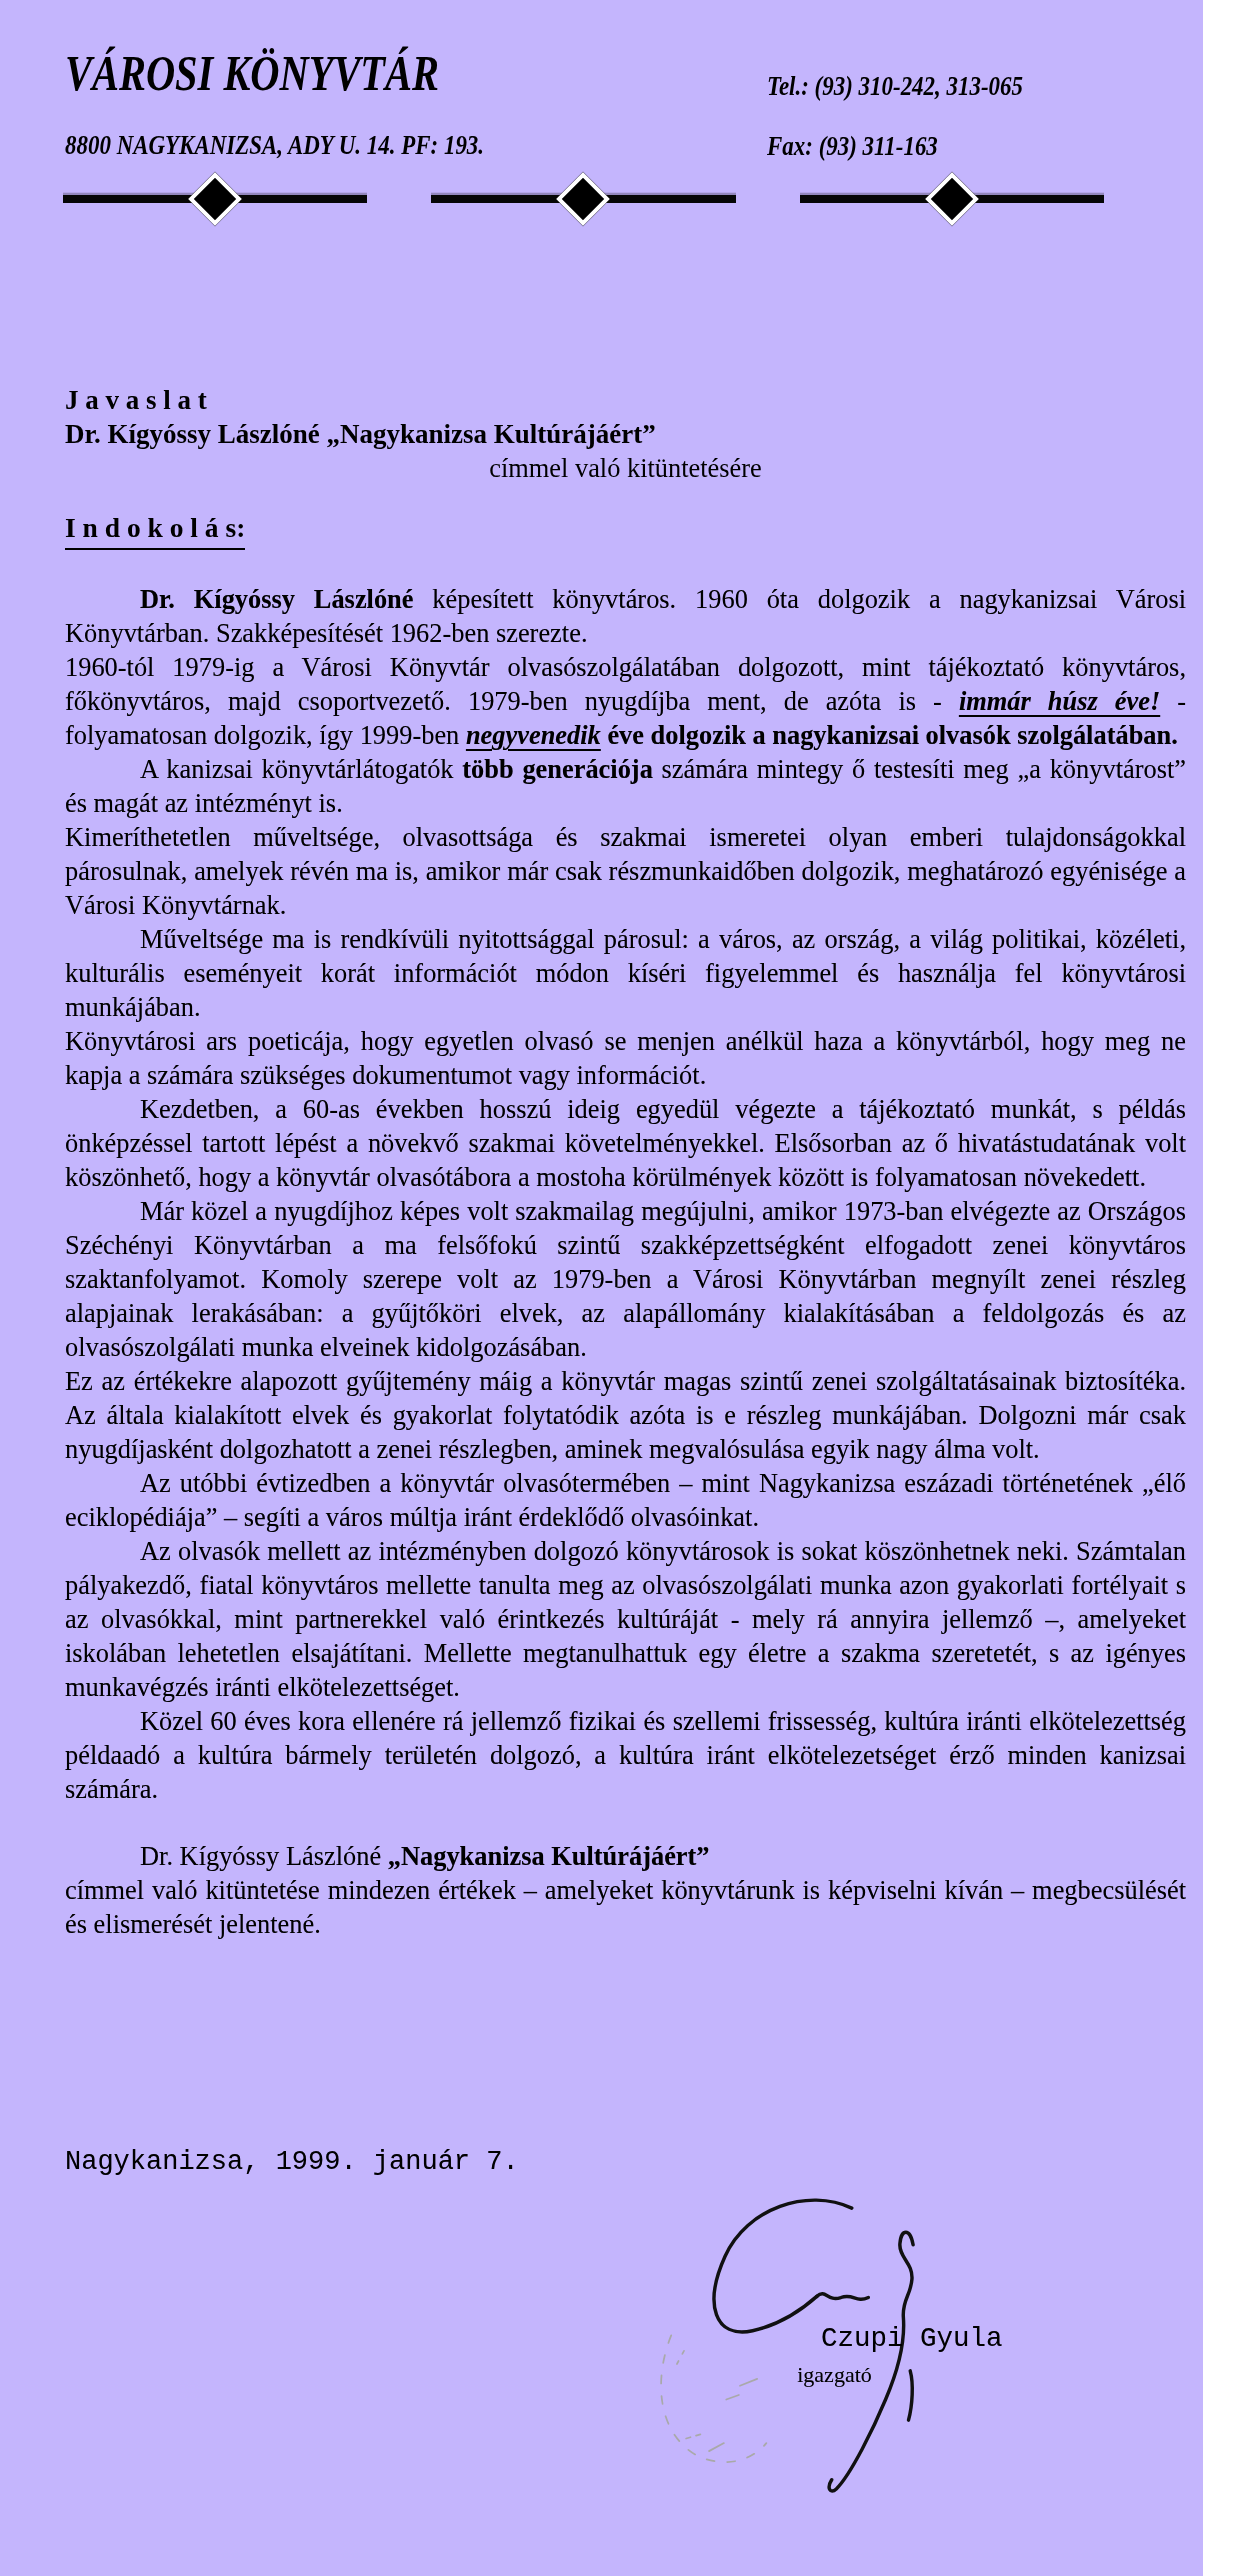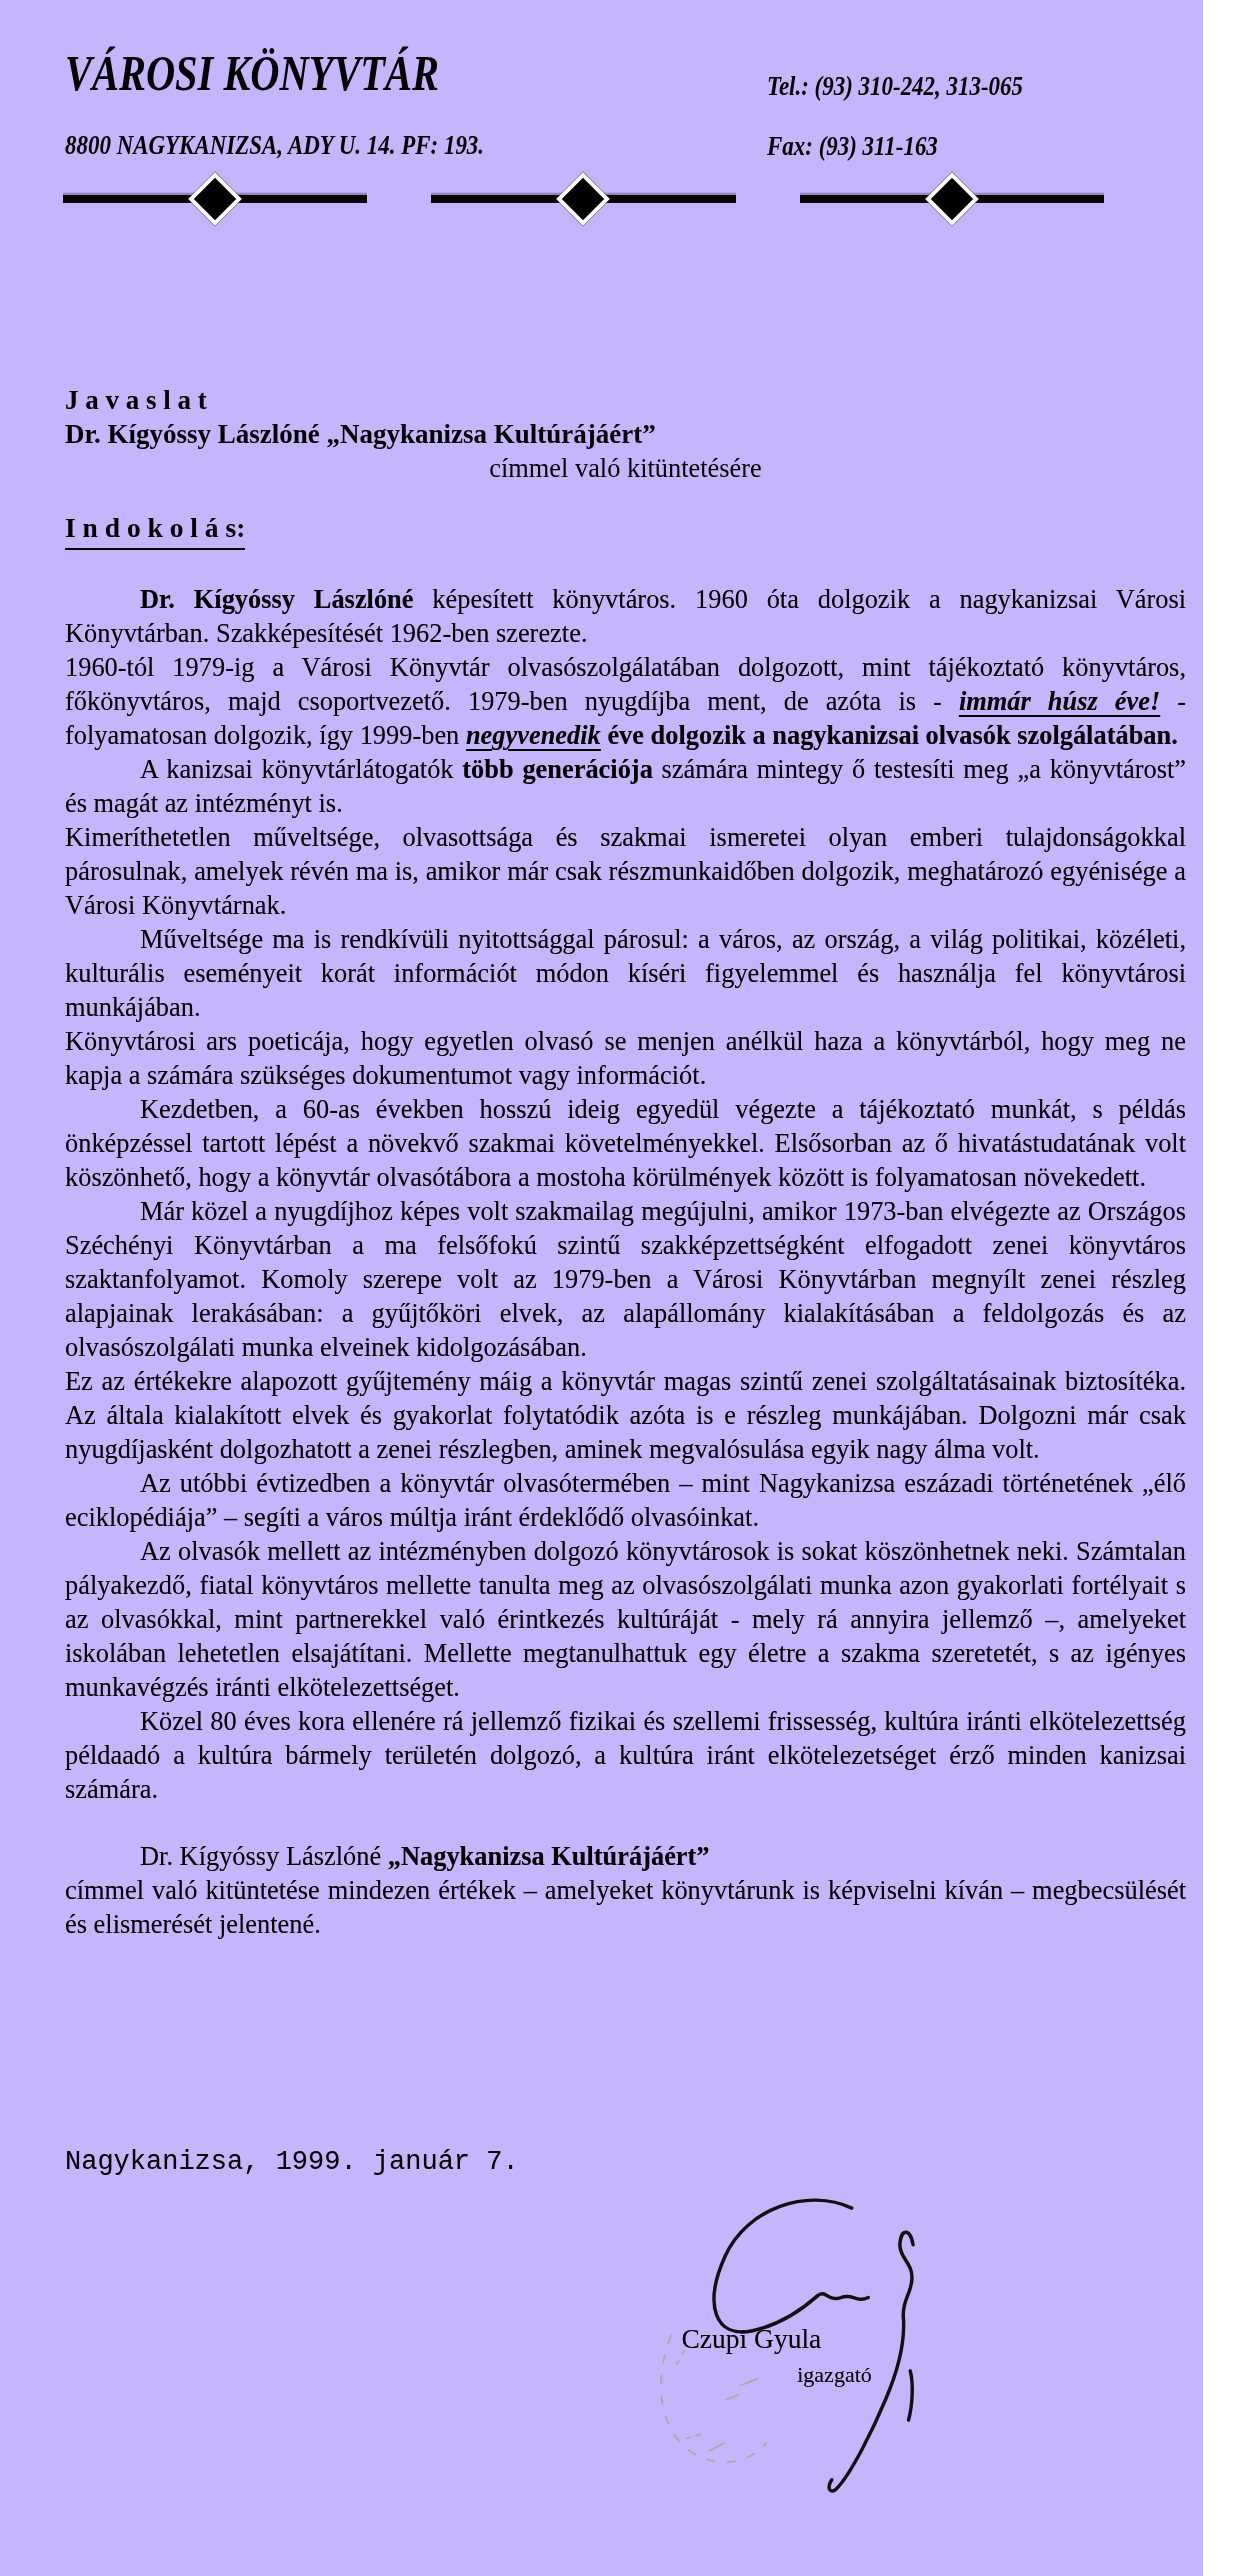--- a/index.html
+++ b/index.html
@@ -72,23 +72,24 @@
   .date-line {
     position: absolute; left: 65px; top: 2147px;
     font-size: 27px; white-space: nowrap;
     text-shadow: 0 0 0.6px rgba(0,0,0,.28);
     font-family: Liberation Mono, monospace;
   }
   .sig-block { position: absolute; left: 654px; top: 2192px; width: 321px; height: 344px; }
   .sig-svg { position: absolute; left: 0; top: 0; pointer-events: none; }
   .sig-name {
     position: absolute; left: 0; top: 131px; width: 100%;
-    text-align: left; font-size: 27.5px; white-space: nowrap;
+    text-align: right; font-size: 27.5px; white-space: nowrap;
     transform: translateX(27.5px);
     text-shadow: 0 0 0.6px rgba(0,0,0,.28);
+    font-family: Liberation Mono, monospace;
   }
   .sig-role {
     position: absolute; left: 0; top: 170px; width: 100%;
     text-align: center; font-size: 22px; white-space: nowrap;
     transform: translateX(20px);
     text-shadow: 0 0 0.6px rgba(0,0,0,.28);
   }
 </style>
 </head>
 <body>
@@ -130,21 +131,21 @@
       <p class="para"><span>1960-tól 1979-ig a Városi Könyvtár olvasószolgálatában dolgozott, mint tájékoztató könyvtáros, főkönyvtáros, majd csoportvezető. 1979-ben nyugdíjba ment, de azóta is - </span><span class="b i u">immár húsz éve!</span><span> - folyamatosan dolgozik, így 1999-ben </span><span class="b i u">negyvenedik</span><span class="b"> </span><span class="b">éve dolgozik a nagykanizsai olvasók szolgálatában.</span></p>
       <p class="para indent"><span>A kanizsai könyvtárlátogatók </span><span class="b">több generációja</span><span> számára mintegy ő testesíti meg „a könyvtárost” és magát az intézményt is.</span></p>
       <p class="para"><span>Kimeríthetetlen műveltsége, olvasottsága és szakmai ismeretei olyan emberi tulajdonságokkal párosulnak, amelyek révén ma is, amikor már csak részmunkaidőben dolgozik, meghatározó egyénisége a Városi Könyvtárnak.</span></p>
       <p class="para indent"><span>Műveltsége ma is rendkívüli nyitottsággal párosul: a város, az ország, a világ politikai, közéleti, kulturális eseményeit korát információt módon kíséri figyelemmel és használja fel könyvtárosi munkájában.</span></p>
       <p class="para"><span>Könyvtárosi ars poeticája, hogy egyetlen olvasó se menjen anélkül haza a könyvtárból, hogy meg ne kapja a számára szükséges dokumentumot vagy információt.</span></p>
       <p class="para indent"><span>Kezdetben, a 60-as években hosszú ideig egyedül végezte a tájékoztató munkát, s példás önképzéssel tartott lépést a növekvő szakmai követelményekkel. Elsősorban az ő hivatástudatának volt köszönhető, hogy a könyvtár olvasótábora a mostoha körülmények között is folyamatosan növekedett.</span></p>
       <p class="para indent"><span>Már közel a nyugdíjhoz képes volt szakmailag megújulni, amikor 1973-ban elvégezte az Országos Széchényi Könyvtárban a ma felsőfokú szintű szakképzettségként elfogadott zenei könyvtáros szaktanfolyamot. Komoly szerepe volt az 1979-ben a Városi Könyvtárban megnyílt zenei részleg alapjainak lerakásában: a gyűjtőköri elvek, az alapállomány kialakításában a feldolgozás és az olvasószolgálati munka elveinek kidolgozásában.</span></p>
       <p class="para"><span>Ez az értékekre alapozott gyűjtemény máig a könyvtár magas szintű zenei szolgáltatásainak biztosítéka. Az általa kialakított elvek és gyakorlat folytatódik azóta is e részleg munkájában. Dolgozni már csak nyugdíjasként dolgozhatott a zenei részlegben, aminek megvalósulása egyik nagy álma volt.</span></p>
       <p class="para indent"><span>Az utóbbi évtizedben a könyvtár olvasótermében – mint Nagykanizsa eszázadi történetének „élő eciklopédiája” – segíti a város múltja iránt érdeklődő olvasóinkat.</span></p>
       <p class="para indent"><span>Az olvasók mellett az intézményben dolgozó könyvtárosok is sokat köszönhetnek neki. Számtalan pályakezdő, fiatal könyvtáros mellette tanulta meg az olvasószolgálati munka azon gyakorlati fortélyait s az olvasókkal, mint partnerekkel való  érintkezés kultúráját - mely rá annyira jellemző –, amelyeket iskolában lehetetlen elsajátítani. Mellette megtanulhattuk egy életre a szakma szeretetét, s az igényes munkavégzés iránti elkötelezettséget.</span></p>
-      <p class="para indent"><span>Közel 80 éves kora ellenére rá jellemző fizikai és szellemi frissesség, kultúra iránti elkötelezettség példaadó a kultúra bármely területén dolgozó, a kultúra iránt elkötelezetséget érző minden kanizsai számára.</span></p>
+      <p class="para indent"><span>Közel 60 éves kora ellenére rá jellemző fizikai és szellemi frissesség, kultúra iránti elkötelezettség példaadó a kultúra bármely területén dolgozó, a kultúra iránt elkötelezetséget érző minden kanizsai számára.</span></p>
       <p class="para indent gap"><span>Dr. Kígyóssy Lászlóné </span><span class="b">„Nagykanizsa Kultúrájáért”</span></p>
       <p class="para"><span>címmel való kitüntetése mindezen értékek –  amelyeket könyvtárunk is képviselni kíván – megbecsülését és elismerését jelentené.</span></p>
     </div>
 
   <div class="date-line">Nagykanizsa, 1999. január 7.</div>
 
   <div class="sig-block">
     <svg class="sig-svg" width="321" height="344" viewBox="0 0 560 600" fill="none" xmlns="http://www.w3.org/2000/svg">
 
       <g stroke="#a9a9a9" stroke-width="3" fill="none" stroke-linecap="round">

